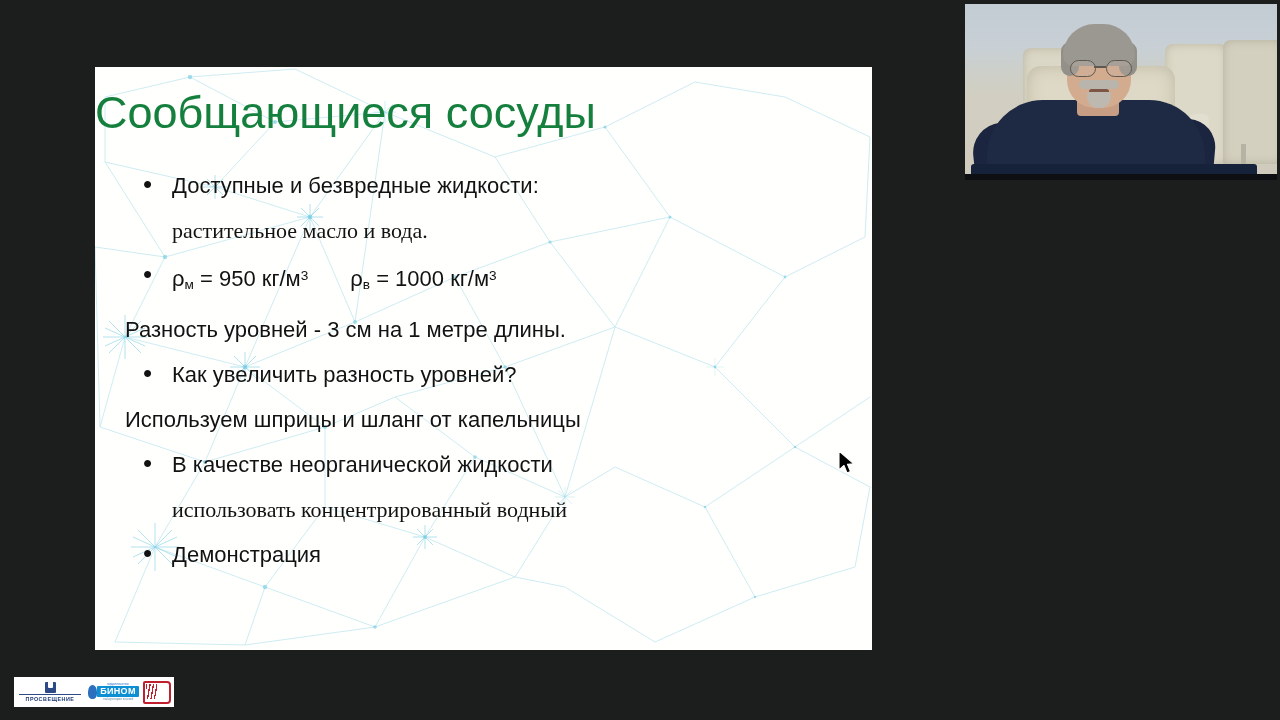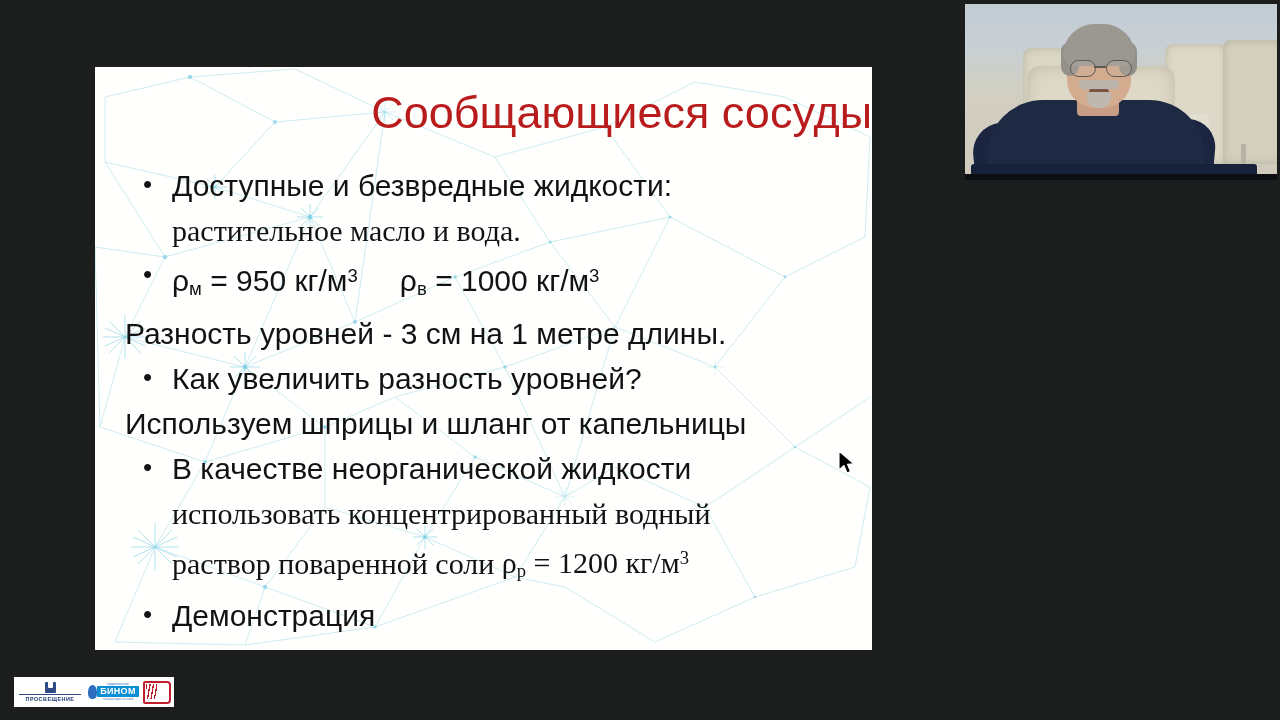--- a/index.html
+++ b/index.html
@@ -49,38 +49,38 @@
     width: 100%;
     height: 100%;
     z-index: 2;
   }
 
   .slide-title {
     position: absolute;
     left: 0;
     top: 20px;
     width: 100%;
-    text-align: right;
+    text-align: left;
     font-size: 45px;
     font-weight: 400;
-    color: #b91c1c;
+    color: #15803d;
     letter-spacing: 0px;
     white-space: nowrap;
   }
 
   .body-block {
     position: absolute;
     left: 22px;
     top: 96px;
     width: 752px;
   }
 
   .line {
     color: #121212;
-    font-size: 30px;
+    font-size: 22px;
     line-height: 45px;
     white-space: nowrap;
     position: relative;
   }
   .line.bulleted {
     padding-left: 55px;
   }
   .line.bulleted::before {
     content: "\2022";
     position: absolute;
@@ -565,23 +565,20 @@
           <span>ρ<sub>м</sub></span><span> = 950 кг/м<sup>3</sup></span><span class="gap-wide"></span><span>ρ<sub>в</sub></span><span> = 1000 кг/м<sup>3</sup></span>
         </div>
 
         <div class="line plain">Разность уровней - 3 см на 1 метре длины.</div>
         <div class="line bulleted">Как увеличить разность уровней?</div>
 
         <div class="line plain">Используем шприцы и шланг от капельницы</div>
 
         <div class="line bulleted">В качестве неорганической жидкости</div>
         <div class="line cont">использовать концентрированный водный</div>
-        <div class="line cont">
-          <span>раствор поваренной соли </span><span>ρ<sub>р</sub></span><span> = 1200 кг/м<sup>3</sup></span>
-        </div>
 
         <div class="line bulleted">Демонстрация</div>
       </div>
     </div>
   </div>
 
   <div id="webcam">
     <div class="vid">
       <div class="chair c3"></div>
       <div class="chair c1"></div>

